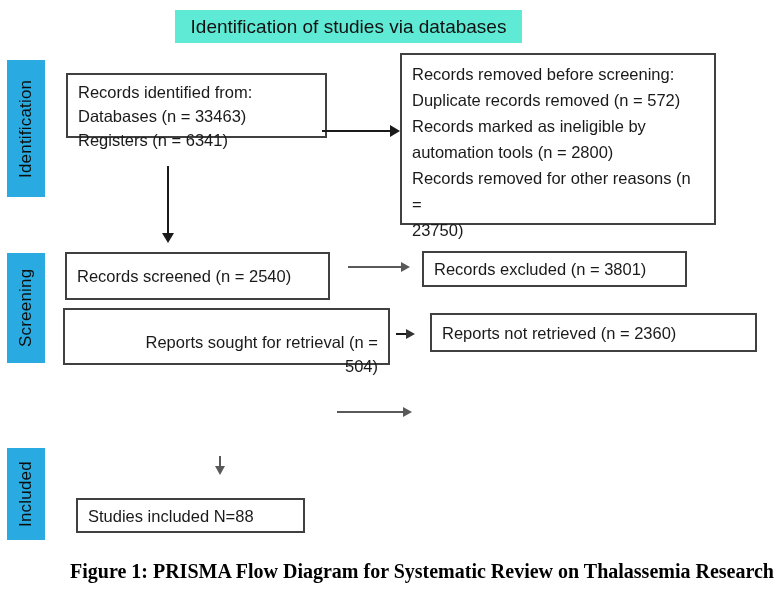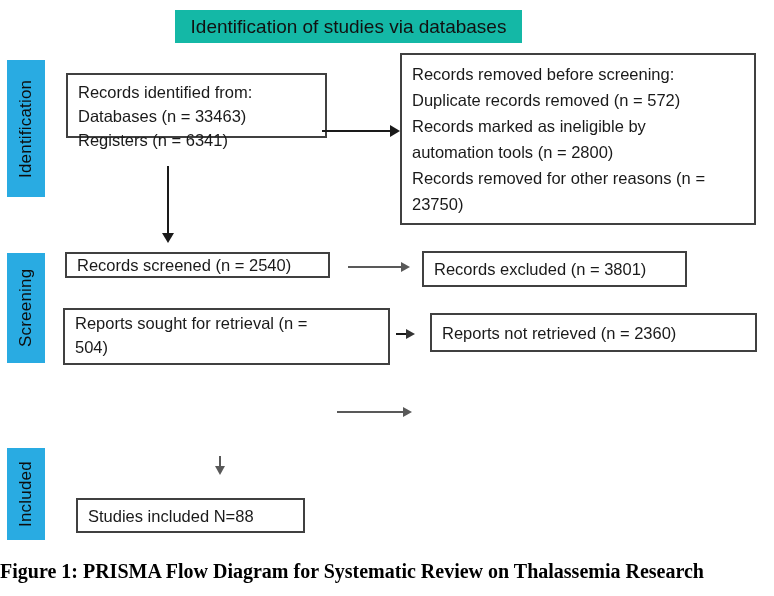--- a/index.html
+++ b/index.html
@@ -2,21 +2,21 @@
 <html><head>
 <meta charset="utf-8">
 <style>
   html,body { margin:0; padding:0; background:#fff; }
   #stage-canvas {
     position:relative; width:774px; height:596px; background:#ffffff;
     font-family:"Liberation Sans", sans-serif; color:#1a1a1a; overflow:hidden;
   }
   .banner {
     position:absolute; left:175px; top:10px; width:347px; height:33px;
-    background:#14b8a6; display:flex; align-items:center; justify-content:center;
+    background:#5eead4; display:flex; align-items:center; justify-content:center;
     font-size:19px; color:#111;
   }
   .stage-label {
     position:absolute; left:7px; width:38px; background:#29ABE2;
     writing-mode:vertical-rl; transform:rotate(180deg);
     display:flex; align-items:center; justify-content:center;
     font-size:17px; color:#0d0d0d; letter-spacing:0.2px;
   }
   .flow-box {
     position:absolute; background:#fff; border:2px solid #404040;
@@ -29,51 +29,51 @@
   .aline.gray { background:#595959; }
   .head-right { position:absolute; width:0; height:0;
     border-top:6px solid transparent; border-bottom:6px solid transparent;
     border-left:10px solid #1a1a1a; }
   .head-right.gray { border-left-color:#595959; border-top-width:5px; border-bottom-width:5px; border-left-width:9px; }
   .head-down { position:absolute; width:0; height:0;
     border-left:6px solid transparent; border-right:6px solid transparent;
     border-top:10px solid #1a1a1a; }
   .head-down.gray { border-top-color:#595959; border-left-width:5px; border-right-width:5px; border-top-width:9px; }
   .caption {
-    position:absolute; left:0; top:560px; width:774px; text-align:left;
+    position:absolute; left:0; top:560px; width:774px; text-align:right;
     font-family:"Liberation Serif", serif; font-weight:bold; font-size:20px; color:#000;
   }
 </style>
 </head>
 <body>
 
 <div id="stage-canvas">
 
   <div class="banner">Identification of studies via databases</div>
 
   <div class="stage-label" style="top:60px;  height:137px;">Identification</div>
   <div class="stage-label" style="top:253px; height:110px;">Screening</div>
   <div class="stage-label" style="top:448px; height:92px;">Included</div>
 
   <div class="flow-box" style="left:66px; top:73px; width:261px; height:65px;">Records identified from:
 Databases (n = 33463)
 Registers (n = 6341)</div>
 
-  <div class="flow-box big" style="left:400px; top:53px; width:356px; height:172px;">Records removed before screening:
+  <div class="flow-box big" style="left:400px; top:53px; width:316px; height:172px;">Records removed before screening:
 Duplicate records removed (n = 572)
 Records marked as ineligible by
 automation tools (n = 2800)
 Records removed for other reasons (n =
 23750)</div>
 
-  <div class="flow-box single" style="left:65px; top:252px; width:265px; height:26px;">Records screened (n = 2540)</div>
+  <div class="flow-box single" style="left:65px; top:252px; width:265px; height:48px;">Records screened (n = 2540)</div>
 
   <div class="flow-box single" style="left:422px; top:251px; width:265px; height:36px;">Records excluded (n = 3801)</div>
 
-  <div class="flow-box" style="left:63px; top:308px; width:327px; height:57px; padding-top:1px;">Reports sought for retrieval (n =
+  <div class="flow-box" style="left:63px; top:308px; width:327px; height:57px; padding-top:20px;text-align:right;">Reports sought for retrieval (n =
 504)</div>
 
   <div class="flow-box single" style="left:430px; top:313px; width:327px; height:39px;">Reports not retrieved (n = 2360)</div>
 
 
 
   <div class="flow-box single" style="left:64px; top:498px; width:229px; height:35px;margin-left:12px;">Studies included N=88</div>
 
   <div>
     <div class="aline" style="left:322px; top:130px; width:70px; height:2px;"></div>

